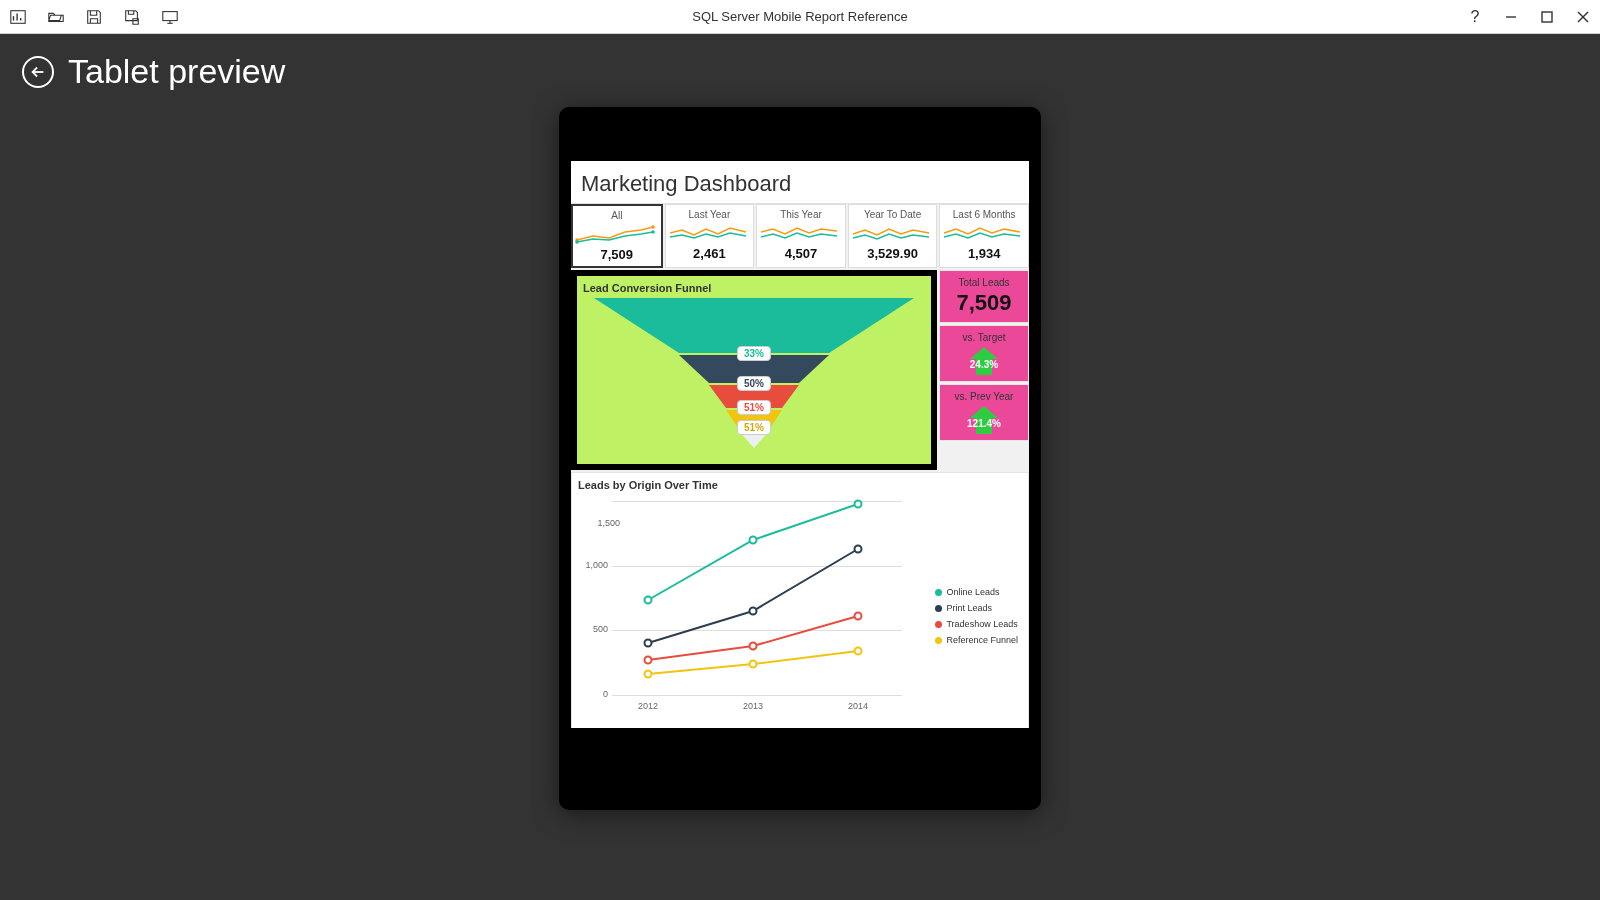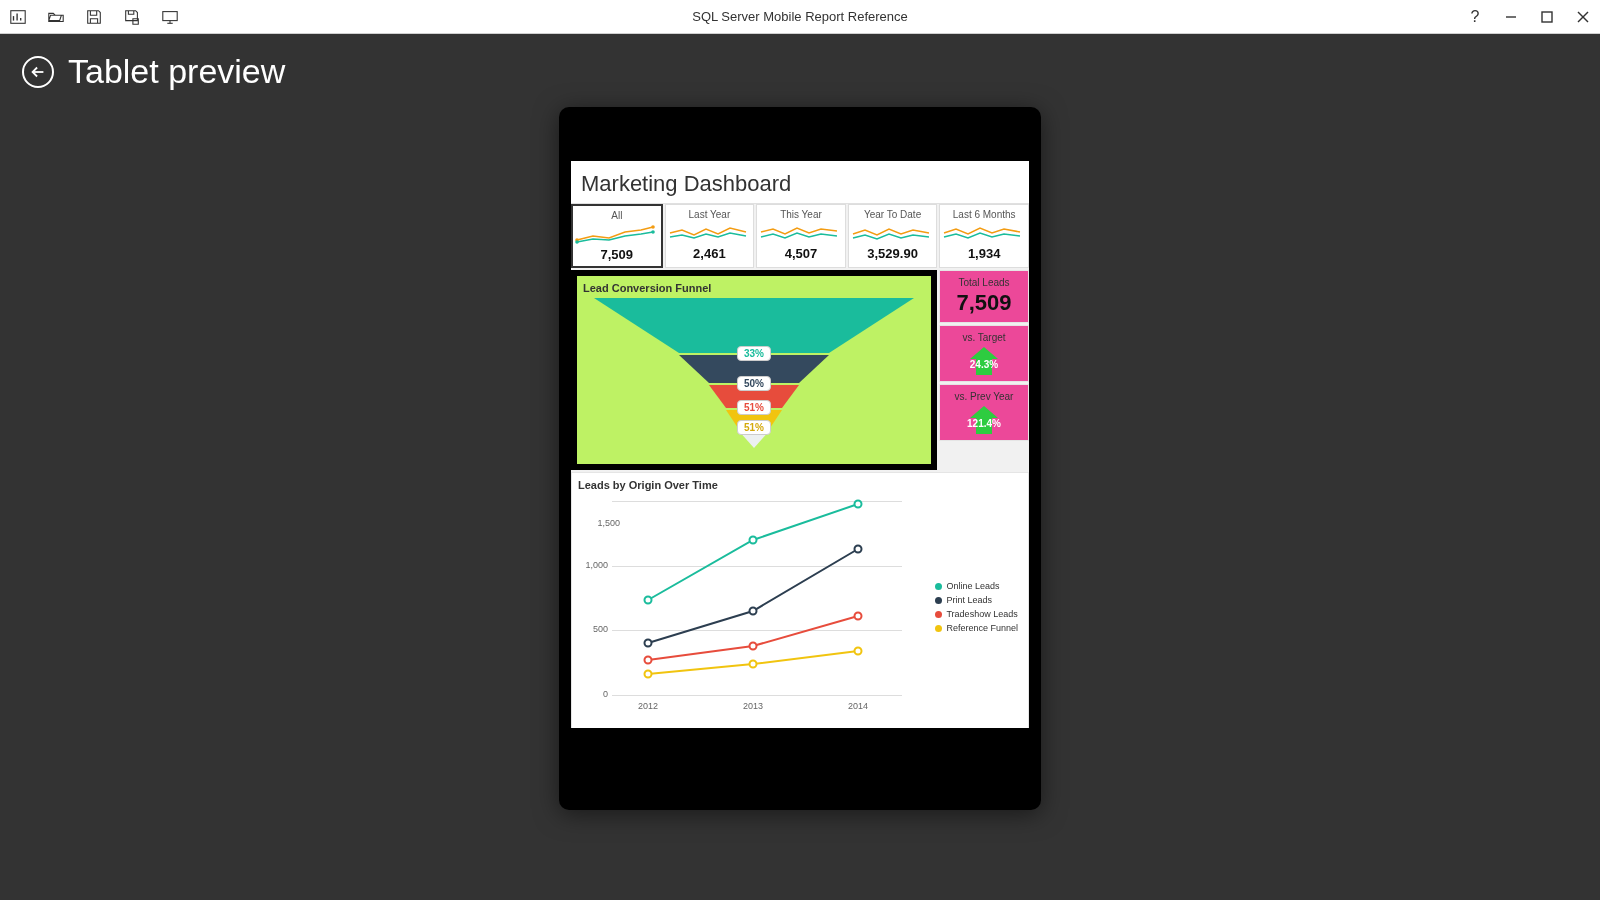--- a/index.html
+++ b/index.html
@@ -64,21 +64,21 @@
   .funnel-wrap { position:relative; height:160px; }
   .funnel-label { position:absolute; background:#fff; border:1px solid #ccc; border-radius:4px; padding:1px 6px; font-size:10px; font-weight:700; }
 
   
   .line-panel { background:#fff; border:1px solid #e5e5e5; margin-top:2px; padding:6px 6px 6px 6px; }
   .line-wrap { position:relative; height:230px; }
   .y-tick { position:absolute; font-size:9px; color:#666; text-align:right; width:28px; }
   .x-tick { position:absolute; font-size:9px; color:#666; text-align:center; width:40px; }
   .grid-line { position:absolute; height:1px; background:#ddd; }
   .legend { position:absolute; right:4px; top:86px; font-size:9px; color:#333; }
-  .legend div { display:flex; align-items:center; gap:4px; margin-bottom:4px; }
+  .legend div { display:flex; align-items:center; gap:4px; margin-bottom:4px;margin-top:6px; }
   .lg-dot { width:7px; height:7px; border-radius:50%; display:inline-block; }
 
   svg { display:block; }
 </style>
 </head>
 <body>
 
 <div class="titlebar">
   <div class="toolbar">
     <div class="tb-btn">

